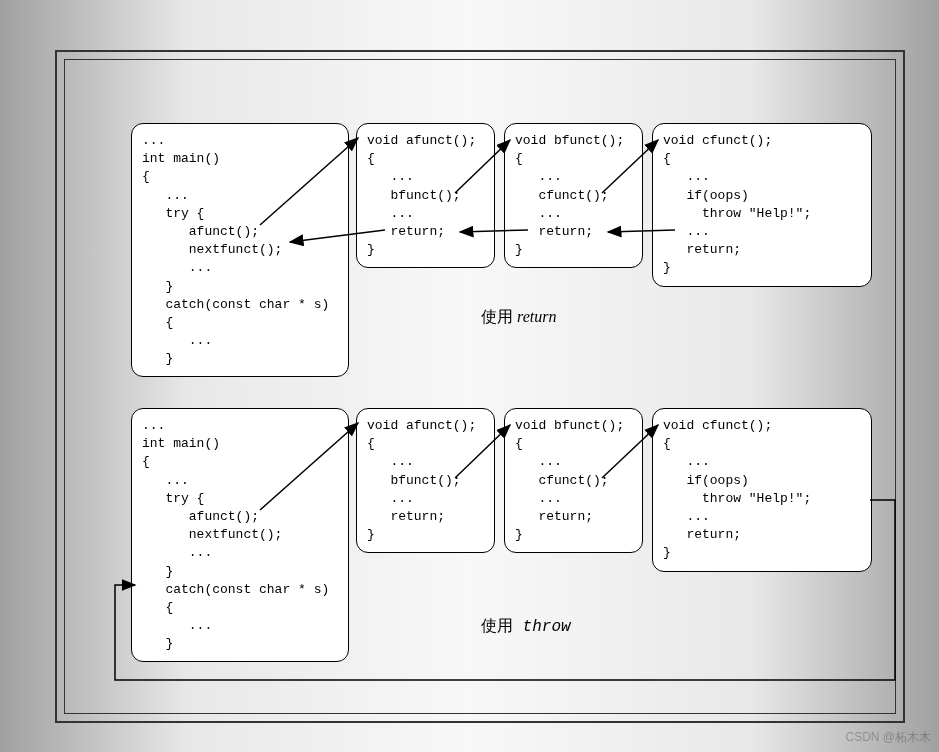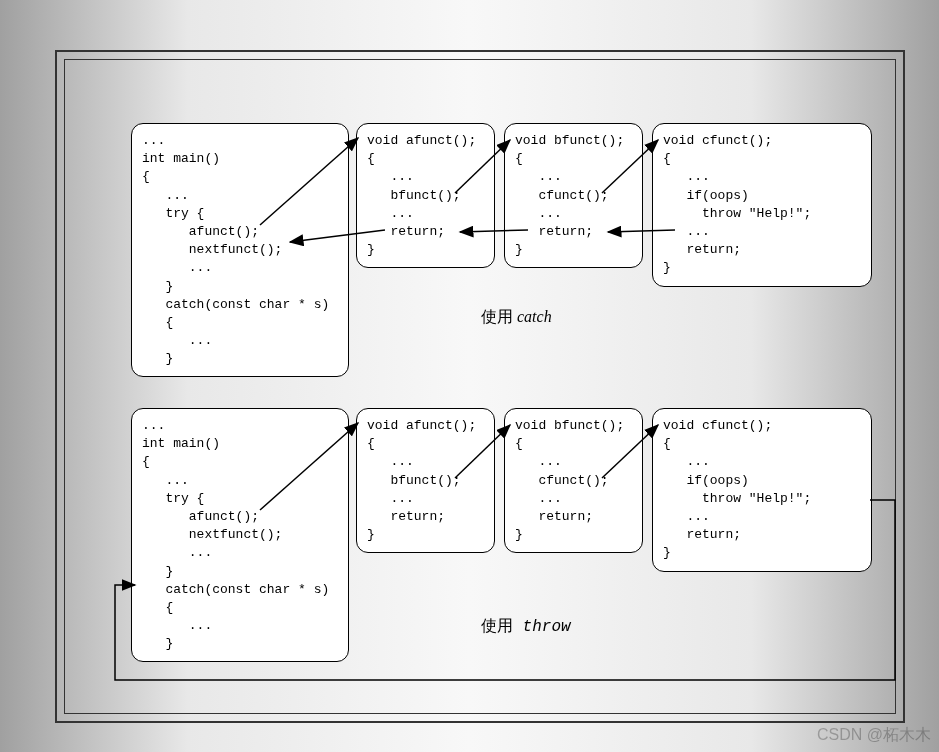--- a/index.html
+++ b/index.html
@@ -42,21 +42,21 @@
     position: absolute;
     font-family: serif;
     font-size: 16px;
   }
   .caption .italic { font-style: italic; }
   .watermark {
     position: absolute;
     right: 8px;
     bottom: 6px;
     font-family: sans-serif;
-    font-size: 16px;
+    font-size: 12px;
     color: rgba(0,0,0,0.25);
     text-align: center;
   }
   svg.arrows {
     position: absolute;
     left: 0; top: 0;
     pointer-events: none;
   }
 </style>
 </head>
@@ -96,21 +96,21 @@
 <div class="code-box" style="left:652px; top:123px; width:220px;">void cfunct();
 {
    ...
    if(oops)
      throw "Help!";
    ...
    return;
 }</div>
 
 <div class="caption" style="left:481px; top:307px;">
-  <span>使用 </span><span class="italic">catch</span>
+  <span>使用 </span><span class="italic">return</span>
 </div>
 
 <div class="code-box" style="left:131px; top:408px; width:218px;">...
 int main()
 {
    ...
    try {
       afunct();
       nextfunct();
       ...

